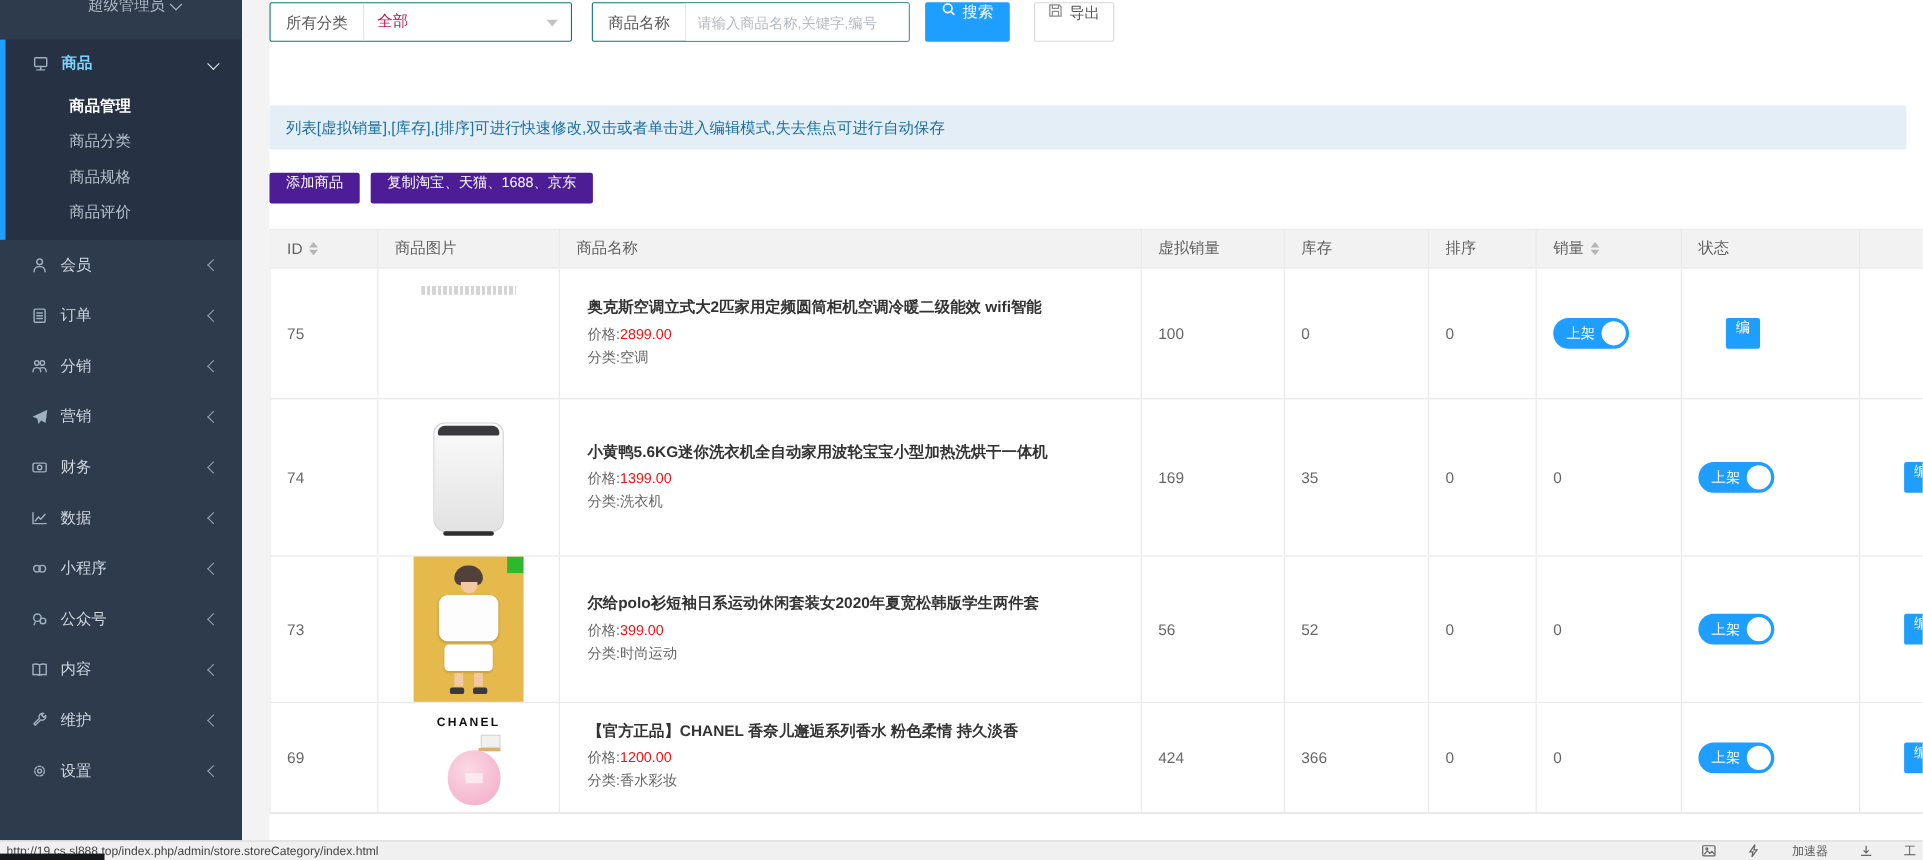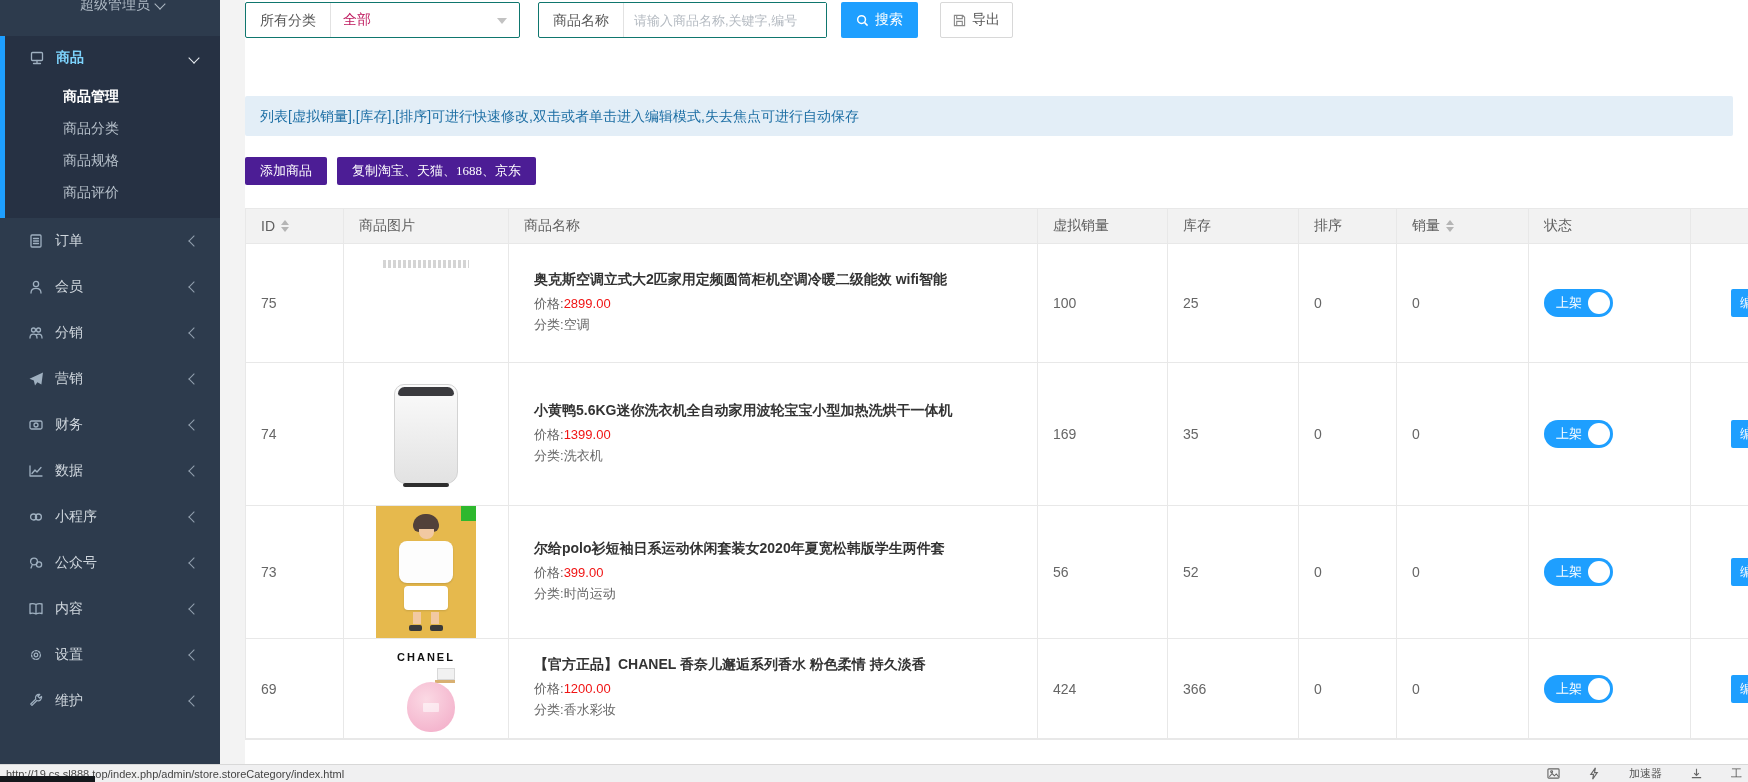--- a/index.html
+++ b/index.html
@@ -28,22 +28,22 @@
   .gutter{position:absolute;left:0;top:0;width:25px;height:764px;background:#f3f3f3}
   .toolbar{position:absolute;left:25px;top:2px;display:flex;align-items:center}
   .fgroup{display:inline-flex;border:1px solid #0f766e;background:#fff;height:36px;box-sizing:border-box;border-radius:2px}
   .flabel{padding:0 14px;line-height:34px;color:#565656;border-right:1px solid #e2e2e2;font-size:14px;white-space:nowrap}
   .fselect{width:176px;position:relative;display:flex;align-items:center;padding-left:12px;color:#be185d;cursor:pointer}
   .fselect .arr{position:absolute;right:12px;top:15px;width:0;height:0;border-left:5px solid transparent;
                 border-right:5px solid transparent;border-top:6px solid #c2c2c2}
   .finput{width:192px;border:none;outline:none;padding:0 0 0 10px;font-size:13px;color:#0369a1;height:34px;
           font-family:"Liberation Sans","DejaVu Sans",sans-serif}
   .finput::placeholder{color:#b4bac1}
-  .btn{display:inline-flex;align-items:center;justify-content:center;border:none;border-radius:2px;cursor:pointer;
-       font-family:Liberation Serif, serif}
+  .btn{display:inline-flex;align-items:flex-start;justify-content:center;border:none;border-radius:2px;cursor:pointer;
+       font-family:Liberation Sans, sans-serif}
   .btn-search{background:#1E9FFF;color:#fff;height:36px;padding:0 15px;font-size:14px;margin-left:14px;gap:6px}
   .btn-export{background:#fff;color:#565656;height:36px;padding:0 12px;font-size:14px;margin-left:22px;
               border:1px solid #d8d8d8;gap:6px}
   .alert{position:absolute;left:25px;right:15px;top:96px;height:40px;line-height:40px;background:#e3eef7;
          color:#1c6ea4;font-size:14px;padding-left:15px;border-radius:2px;box-sizing:border-box}
   .actions{position:absolute;left:25px;top:157px;display:flex;gap:10px}
   .btn-primary{background:#4c1d95;color:#fff;height:28px;padding:0 15px;font-size:13px}
   
   .table{position:absolute;left:25px;top:208px;width:1675px;border:1px solid #e8e8e8;border-right:none;background:#fff}
   .thead,.trow{display:grid;grid-template-columns:98px 165px 529px 130px 131px 98px 132px 162px 230px}
@@ -118,35 +118,35 @@
       </div>
       <div class="subitem active">商品管理</div>
       <div class="subitem">商品分类</div>
       <div class="subitem">商品规格</div>
       <div class="subitem">商品评价</div>
     </div>
 
     <div class="item">
       <span class="micon">
         <svg viewBox="0 0 16 16">
+            <circle cx="8" cy="5" r="2.6"></circle>
+            <path d="M3 14c0-3 2.2-4.6 5-4.6s5 1.6 5 4.6"></path>
+          </svg>
+      </span>
+      <span class="lbl">会员</span>
+      <span class="chev left"></span>
+    </div>
+    <div class="item">
+      <span class="micon">
+        <svg viewBox="0 0 16 16">
             <rect x="3" y="2" width="10" height="12" rx="1"></rect>
             <path d="M5.5 5.5h5M5.5 8h5M5.5 10.5h5"></path>
           </svg>
       </span>
       <span class="lbl">订单</span>
-      <span class="chev left"></span>
-    </div>
-    <div class="item">
-      <span class="micon">
-        <svg viewBox="0 0 16 16">
-            <circle cx="8" cy="5" r="2.6"></circle>
-            <path d="M3 14c0-3 2.2-4.6 5-4.6s5 1.6 5 4.6"></path>
-          </svg>
-      </span>
-      <span class="lbl">会员</span>
       <span class="chev left"></span>
     </div>
     <div class="item">
       <span class="micon">
         <svg viewBox="0 0 16 16">
             <circle cx="5.5" cy="5" r="2"></circle>
             <circle cx="10.5" cy="5" r="2"></circle>
             <path d="M2 13c0-2.4 1.6-3.8 3.5-3.8S9 10.6 9 13M8.5 9.6c.6-.3 1.3-.4 2-.4 1.9 0 3.5 1.4 3.5 3.8"></path>
           </svg>
       </span>
@@ -208,34 +208,34 @@
         <svg viewBox="0 0 16 16">
             <path d="M8 3.5C6 2.5 4 2.5 2 3v9.5c2-.5 4-.5 6 .5 2-1 4-1 6-.5V3c-2-.5-4-.5-6 .5zM8 3.5V13"></path>
           </svg>
       </span>
       <span class="lbl">内容</span>
       <span class="chev left"></span>
     </div>
     <div class="item">
       <span class="micon">
         <svg viewBox="0 0 16 16">
+            <path d="M13.5 3.5a3.4 3.4 0 0 1-4.6 4L4 12.4 2.8 11l4.9-4.9a3.4 3.4 0 0 1 4-4.6L9.9 3.3l1.8 1.8z"></path>
+          </svg>
+      </span>
+      <span class="lbl">维护</span>
+      <span class="chev left"></span>
+    </div>
+    <div class="item">
+      <span class="micon">
+        <svg viewBox="0 0 16 16">
             <circle cx="8" cy="8" r="4.4" stroke-dasharray="2.3 1.5"></circle>
             <circle cx="8" cy="8" r="1.8"></circle>
           </svg>
       </span>
       <span class="lbl">设置</span>
-      <span class="chev left"></span>
-    </div>
-    <div class="item">
-      <span class="micon">
-        <svg viewBox="0 0 16 16">
-            <path d="M13.5 3.5a3.4 3.4 0 0 1-4.6 4L4 12.4 2.8 11l4.9-4.9a3.4 3.4 0 0 1 4-4.6L9.9 3.3l1.8 1.8z"></path>
-          </svg>
-      </span>
-      <span class="lbl">维护</span>
       <span class="chev left"></span>
     </div>
   </div>
 </div>
 
 <div class="main">
   <div class="gutter"></div>
 
   <div class="toolbar">
     <div class="fgroup">
@@ -306,21 +306,20 @@
       <div class="td name">
         <div class="ptitle">奥克斯空调立式大2匹家用定频圆筒柜机空调冷暖二级能效 wifi智能</div>
         <div class="pmeta">
           <span>价格:</span><span class="price">2899.00</span>
         </div>
         <div class="pmeta">
           <span>分类:</span><span>空调</span>
         </div>
       </div>
       <div class="td">100</div>
-      <div class="td">25</div>
       <div class="td">0</div>
       <div class="td">0</div>
       <div class="td">
         <div class="switch">
           <span>上架</span>
             <i class="knob"></i>
         </div>
       </div>
       <div class="td" style="padding-left:0">
         <button class="btn btn-edit">编</button>

